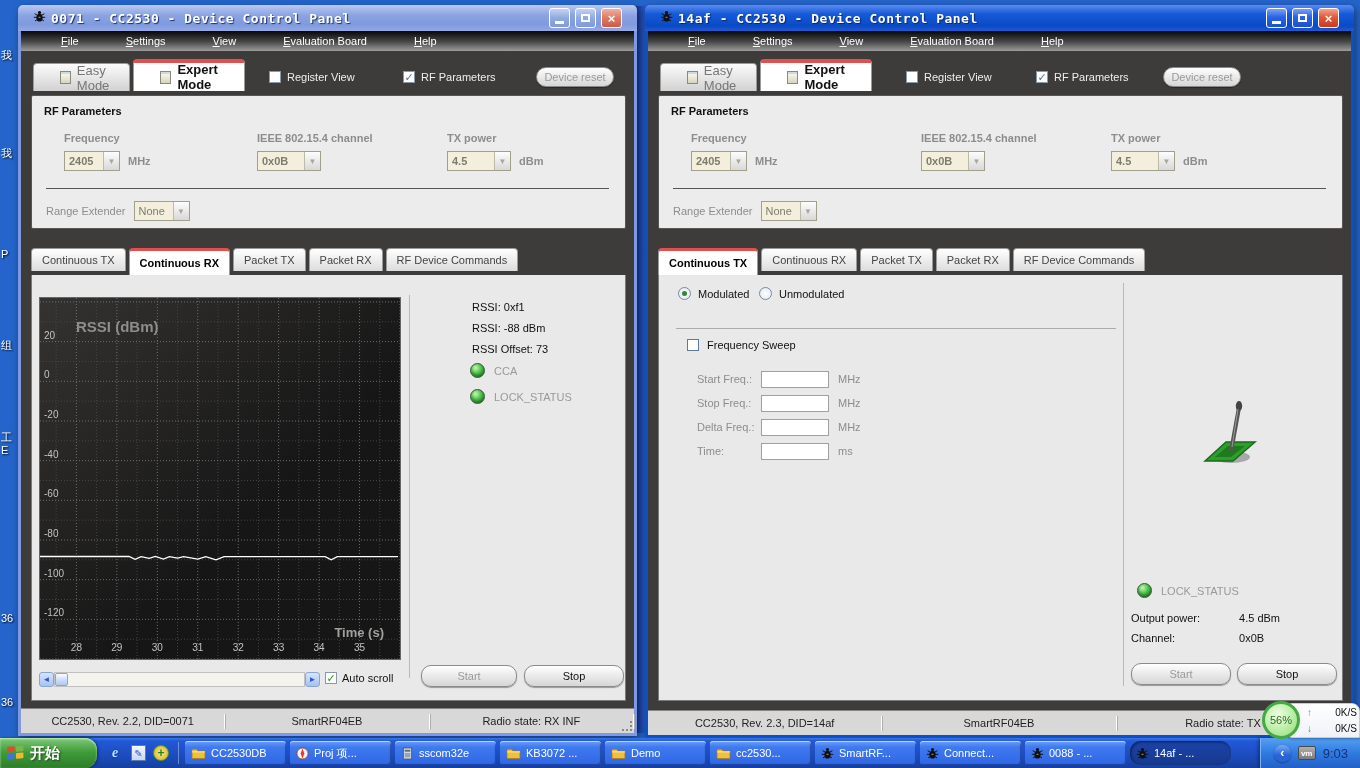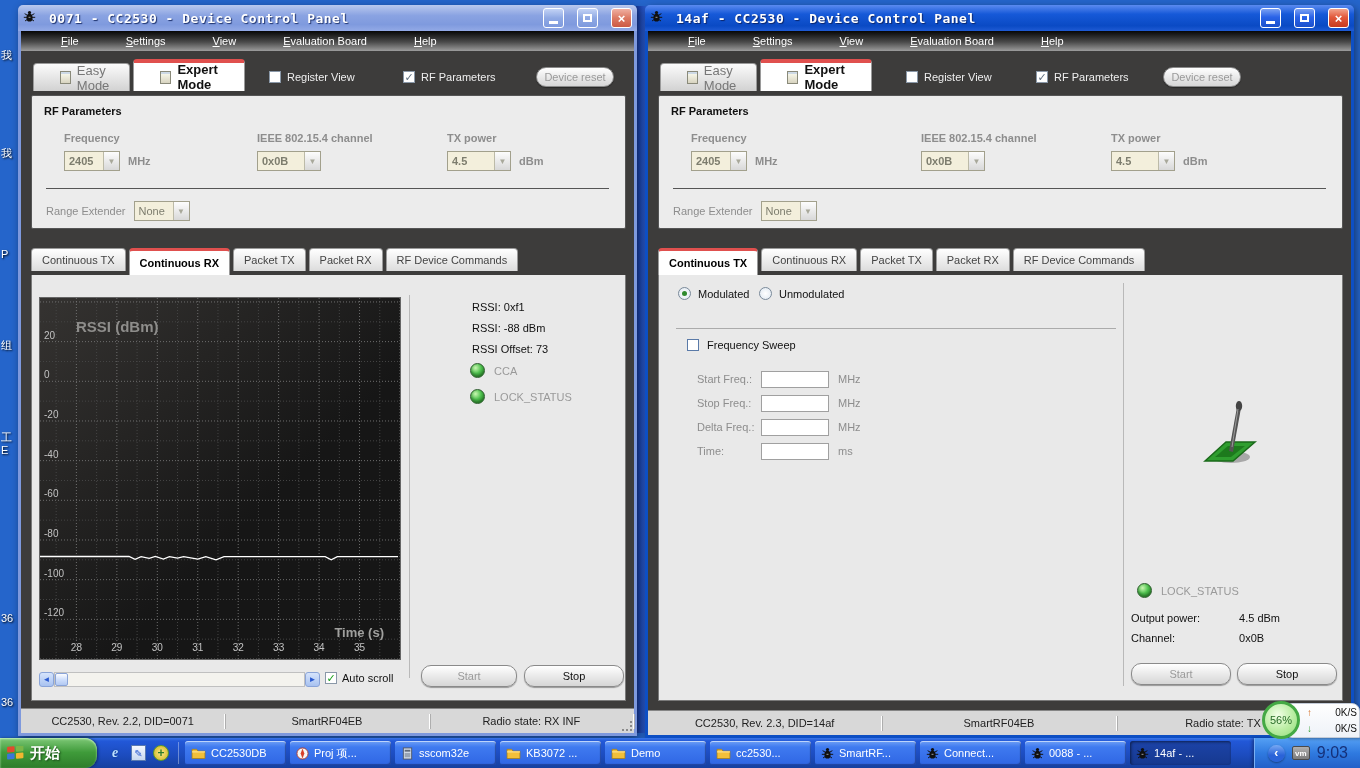--- a/index.html
+++ b/index.html
@@ -8,21 +8,21 @@
   #screen{position:relative;width:1360px;height:768px;background:#2565cb;overflow:hidden;}
 
   
   .frag{position:absolute;left:1px;color:#fff;font-size:11px;text-shadow:1px 1px 2px #000;white-space:nowrap;}
   #sliver{position:absolute;left:636px;top:6px;width:16px;height:727px;background:linear-gradient(90deg,#16389a,#2a5cd0 60%,#16389a);}
 
   
   .window{position:absolute;border-radius:5px 5px 2px 2px;box-shadow:2px 3px 8px rgba(0,0,0,.45);}
   .win-left{left:18px;top:5px;width:619px;}
   .win-right{left:645px;top:5px;width:709px;}
-  .titlebar{height:26px;border-radius:5px 5px 0 0;display:flex;align-items:center;padding:0 5px;gap:13px;}
+  .titlebar{height:26px;border-radius:5px 5px 0 0;display:flex;align-items:center;padding:0 15px;gap:5px;}
   .win-left .titlebar{background:linear-gradient(#bac9ee,#8aa3e2 40%,#7f9ade 75%,#93aae6);}
   .win-right .titlebar{background:linear-gradient(#5b8bf0,#1659d8 35%,#0a4ac4 80%,#1f5bd4);}
   .title-text{flex:1;color:#fff;font-family:"DejaVu Sans Mono",monospace;font-weight:bold;font-size:13px;letter-spacing:.5px;text-shadow:1px 1px 1px rgba(10,30,90,.85);white-space:nowrap;overflow:hidden;}
   .tbtn{width:21px;height:20px;border-radius:3px;border:1px solid #fff;display:flex;align-items:center;justify-content:center;color:#fff;font-size:13px;font-weight:bold;line-height:1;}
   .win-left .tb-min,.win-left .tb-max{background:linear-gradient(#c3d3f5,#8fa9e4 50%,#7e9ade);}
   .win-left .tb-close{background:linear-gradient(#f0b0a2,#dd7a64 50%,#cc5a44);}
   .win-right .tb-min,.win-right .tb-max{background:linear-gradient(#7ba1f2,#2a63e8 45%,#1b50cc);}
   .win-right .tb-close{background:linear-gradient(#f2a48c,#e25a3c 45%,#c83a1e);}
   .glyph-min{width:9px;height:3px;background:#fff;margin-top:9px;}
   .glyph-max{width:9px;height:8px;border:2px solid #fff;}
@@ -127,26 +127,26 @@
   
   .taskbar{position:absolute;left:0;bottom:0;width:1360px;height:30px;background:linear-gradient(#3a77e8,#2258d8 10%,#1c4bbd 60%,#16409f);display:flex;align-items:center;z-index:30;}
   .start-btn{width:97px;height:30px;border-radius:0 12px 12px 0;background:linear-gradient(#7ec877,#3f9b3a 48%,#2e7d2a);display:flex;align-items:center;gap:6px;padding-left:7px;box-shadow:inset 0 1px 2px #c2f0ba,1px 0 3px rgba(0,0,0,.45);color:#fff;font-weight:bold;font-size:15px;text-shadow:1px 1px 2px #1a4a18;flex:none;}
   .quick-launch{display:flex;align-items:center;gap:7px;padding:0 9px;flex:none;}
   .ql{width:18px;height:18px;display:flex;align-items:center;justify-content:center;font-size:14px;}
   .ql.internet-explorer-icon{color:#bfe0ff;font-weight:bold;font-style:italic;font-family:"Liberation Serif",serif;text-shadow:0 0 2px #083a8a;}
   .ql.notes-icon{background:linear-gradient(#f4f8ff,#c8d8f0);border:1px solid #5a7ab0;width:15px;height:16px;font-size:10px;color:#2a5ad0;}
   .ql.safety-360-icon{background:radial-gradient(#ffe98a,#d9c23a 70%);border:1px solid #5a9a2a;border-radius:50%;width:16px;height:16px;color:#2e7d2a;font-weight:bold;font-size:12px;}
   .tb-sep{width:1px;height:22px;background:rgba(255,255,255,.35);margin-right:4px;flex:none;}
   .taskbtn{width:101px;height:24px;margin:0 2px;border-radius:3px;background:linear-gradient(#6fa0f6,#3f7af0 25%,#2f66e4);box-shadow:inset 0 1px 0 rgba(255,255,255,.55),inset -1px -1px 1px rgba(0,0,30,.35);display:flex;align-items:center;gap:5px;padding:0 6px;color:#fff;font-size:11px;white-space:nowrap;overflow:hidden;flex:none;cursor:default;}
-  .taskbtn.active{background:linear-gradient(#1c43a8,#16398f);box-shadow:inset 1px 1px 3px rgba(0,0,0,.55);}
+  .taskbtn.active{background:linear-gradient(#1c43a8,#16398f);box-shadow:inset 1px 1px 3px rgba(0,0,0,.55);border-radius:11px;}
   .tbtn-ico{flex:none;display:flex;align-items:center;}
   .tray{margin-left:auto;height:30px;display:flex;align-items:center;gap:7px;padding:0 12px 0 13px;background:linear-gradient(#55a0f4,#2f7ae0 50%,#2360c8);border-left:1px solid #7ab0f4;box-shadow:-2px 0 3px rgba(0,0,0,.3);flex:none;}
   .chev{width:17px;height:17px;border-radius:50%;background:linear-gradient(#79aaf4,#2a63d8 60%);color:#fff;font-weight:bold;font-size:12px;display:flex;align-items:center;justify-content:center;box-shadow:0 1px 2px rgba(0,0,0,.4);}
   .vm-ico{width:18px;height:14px;background:linear-gradient(#b0b0b0,#7c7c7c);border:1px solid #4a4a4a;border-radius:2px;color:#fff;font-weight:bold;font-size:8px;display:flex;align-items:center;justify-content:center;}
-  .tray-time{color:#15317a;font-size:16px;}
+  .tray-time{color:#15317a;font-size:13px;}
 
   svg text{font-family:"Liberation Sans",sans-serif;}
 </style>
 </head>
 <body>
 
 <div id="screen">
 
   <div id="fragments">
       <span class="frag" style="top: 48px;">我</span>

